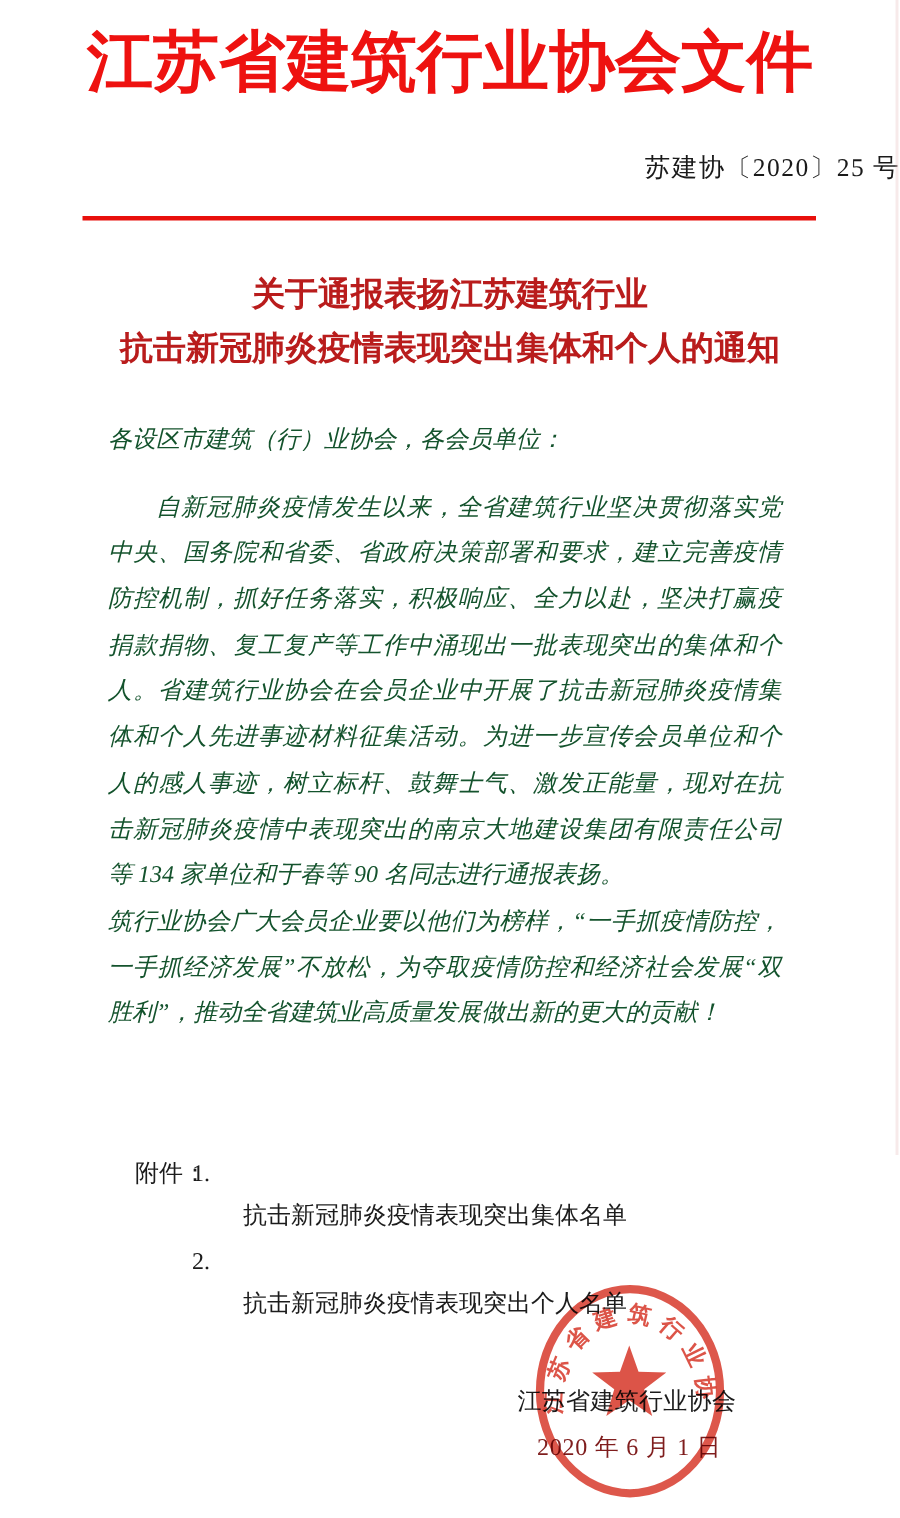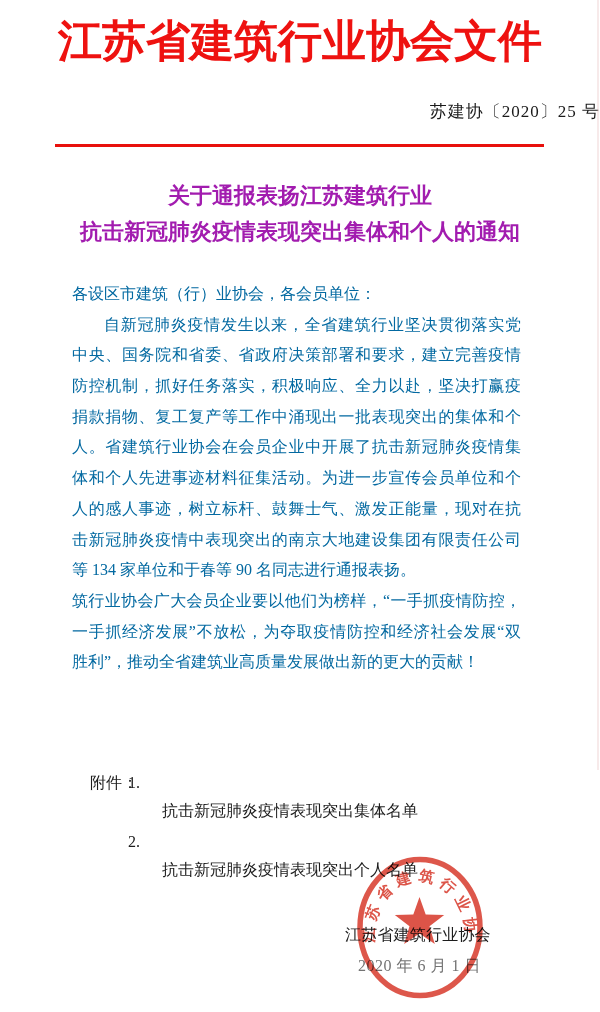--- a/index.html
+++ b/index.html
@@ -14,47 +14,47 @@
   }
   .doc-number{
     position:absolute;top:101px;left:0;right:0;text-align:right;
     font-size:17px;line-height:22px;color:#1a1a1a;letter-spacing:1px;
   }
   .red-rule{
     position:absolute;top:144px;left:55px;width:489px;height:3px;background:#e8100c;
   }
   .doc-title{
     position:absolute;top:178px;left:0;right:0;text-align:center;
-    font-size:22px;line-height:36px;font-weight:bold;color:#a21caf;letter-spacing:0px;
+    font-size:22px;line-height:36px;font-weight:bold;color:#b91c1c;letter-spacing:0px;
   }
   .body-block{
     position:absolute;top:279px;left:72px;width:449px;
-    font-size:16px;line-height:30.7px;color:#0369a1;
+    font-size:16px;line-height:30.7px;color:#14532d;font-style:italic;
   }
   .bline{
     text-align:justify;text-align-last:justify;height:30.7px;overflow:visible;white-space:nowrap;
   }
   .bline.last{text-align-last:left;}
-  .bline.indent{text-indent:2em;}
+  .bline.indent{text-indent:2em;margin-top:14px;}
   .salutation{text-align-last:left;white-space:nowrap;}
   .attachments{
     position:absolute;top:767px;left:90px;width:440px;
     font-size:16px;line-height:31.2px;color:#1c1c1c;
   }
   .att-row{display:flex;}
   .att-label{width:38px;flex:0 0 38px;white-space:nowrap;}
   .att-num{width:34px;flex:0 0 34px;}
   .att-text{white-space:nowrap;margin-top:28px;}
   .sig-org{
     position:absolute;top:926px;left:345px;width:150px;
     font-size:16px;line-height:18px;letter-spacing:0.2px;white-space:nowrap;color:#1c1c1c;
   }
   .sig-date{
     position:absolute;top:957px;left:358px;width:120px;
-    font-size:16px;line-height:18px;letter-spacing:0.5px;white-space:nowrap;color:#737373;
+    font-size:16px;line-height:18px;letter-spacing:0.5px;white-space:nowrap;color:#7f1d1d;
   }
   .seal{
     position:absolute;left:356px;top:854px;width:130px;height:148px;
     mix-blend-mode:multiply;opacity:0.92;z-index:3;pointer-events:none;
   }
   .seal text{
     font-family:"Liberation Serif","DejaVu Serif",serif;font-weight:bold;
   }
   .scan-artifact{
     position:absolute;right:1px;top:0;width:2px;height:770px;

